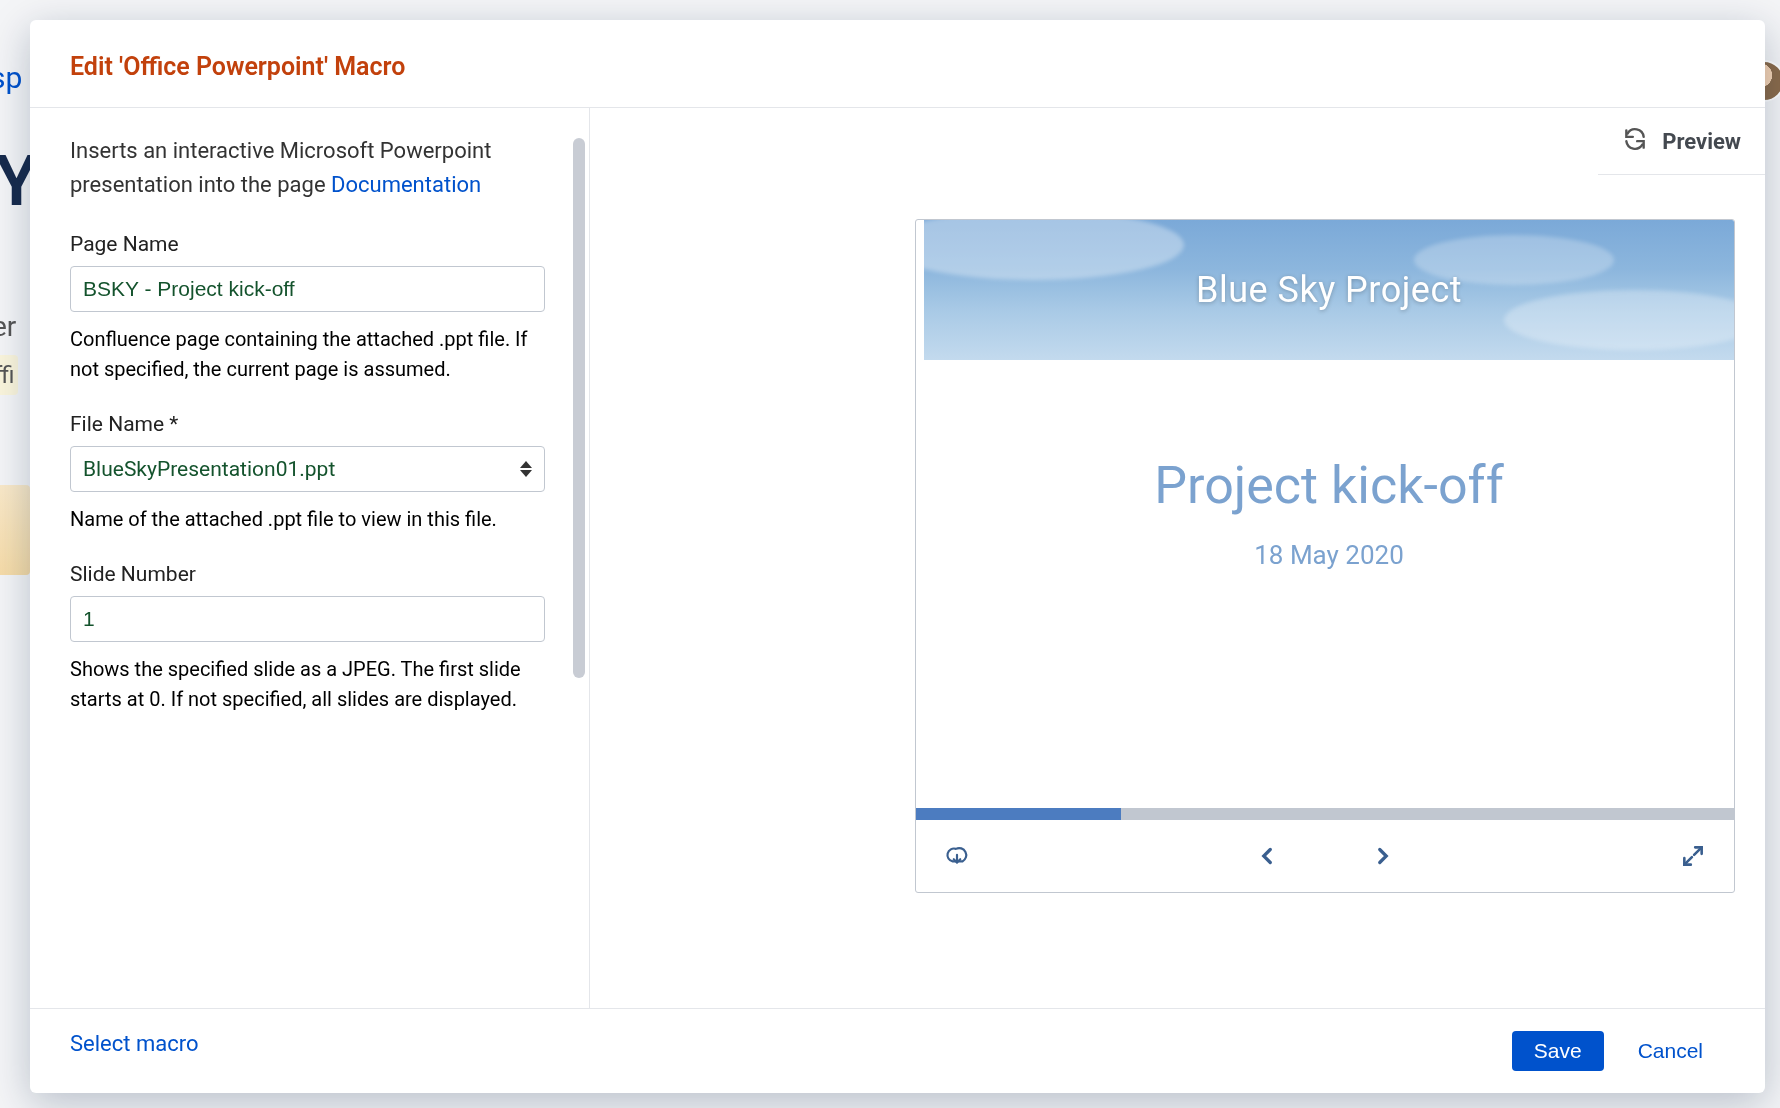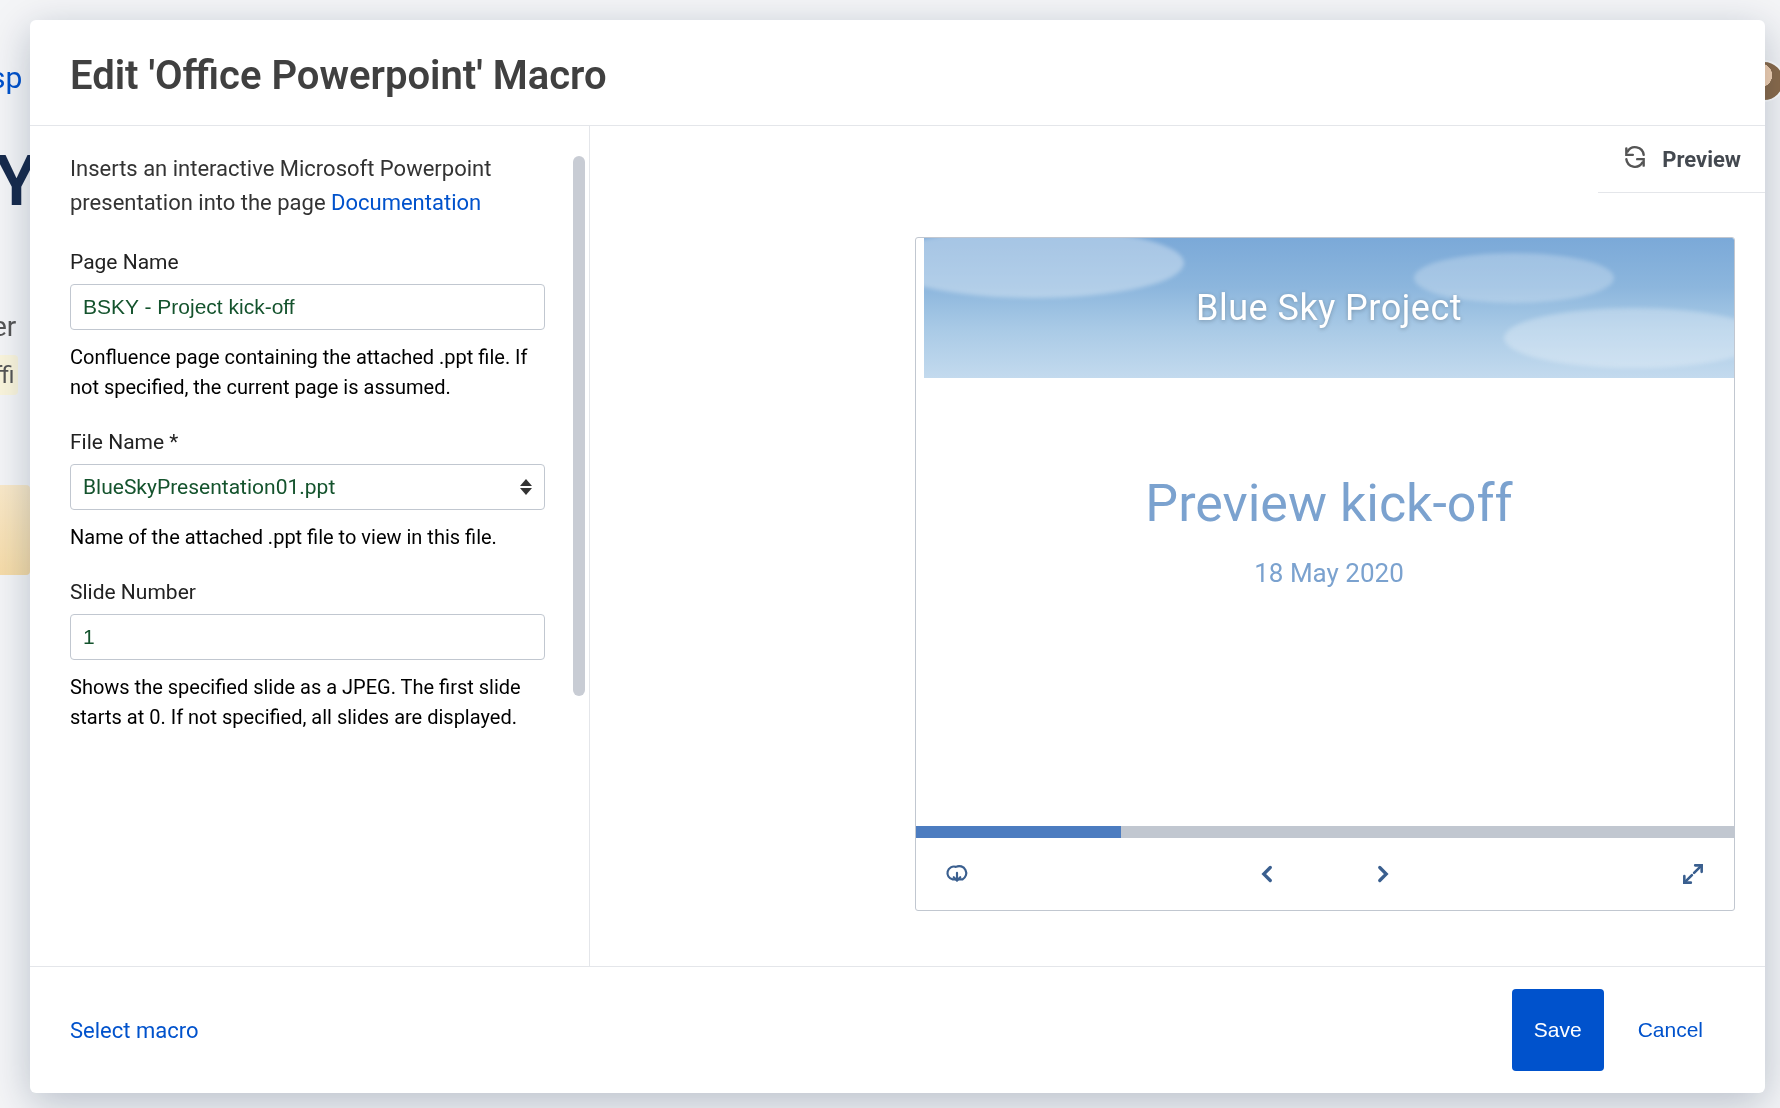--- a/index.html
+++ b/index.html
@@ -79,23 +79,23 @@
       border-radius: 6px;
       box-shadow: 0 10px 40px rgba(9,30,66,0.25);
       display: flex;
       flex-direction: column;
     }
     .modal-header {
       padding: 32px 40px 26px 40px;
       border-bottom: 1px solid #e4e6ea;
     }
     .modal-title {
-      font-size: 40px;
+      font-size: 25px;
       font-weight: 600;
-      color: #404040;
+      color: #c2410c;
     }
     .modal-body {
       flex: 1;
       display: flex;
       overflow: hidden;
     }
 
     
     .left-panel {
       width: 560px;
@@ -273,31 +273,30 @@
     .ctrl-center { position:absolute; left:50%; transform:translateX(-50%); display:flex; gap:90px;}
     .ctrl-right { position:absolute; right:28px; }
     .ctrl-icon { color:#3a5f8f; cursor:pointer; display:flex; }
     .ctrl-icon svg { width:26px; height:26px; stroke:#3a5f8f; }
 
     
     .modal-footer {
       border-top: 1px solid #e4e6ea;
       padding: 22px 40px;
       display:flex;
-      align-items:center;
     }
     .select-macro-link {
       color: #0052cc;
       font-size: 22px;
       text-decoration: none;
     }
     .footer-spacer { flex:1; }
     .btn {
       font-size: 21px;
-      padding: 29px 22px;
+      padding: 8px 22px;
       border-radius: 4px;
       border: none;
       cursor: pointer;
     }
     .btn-primary {
       background: #0052cc;
       color: #fff;
       font-weight: 500;
     }
     .btn-link {
@@ -367,21 +366,21 @@
       <div class="preview-body">
         <div class="slide-frame">
           <div class="slide-canvas">
             <div class="sky-banner">
               <div class="cloud c1"></div>
                 <div class="cloud c2"></div>
                 <div class="cloud c3"></div>
               <div class="banner-title">Blue Sky Project</div>
             </div>
             <div class="slide-content">
-              <div class="slide-h1">Preview kick-off</div>
+              <div class="slide-h1">Project kick-off</div>
               <div class="slide-date">18 May 2020</div>
             </div>
           </div>
           <div class="progress-bar">
             <div class="progress-fill"></div>
           </div>
           <div class="slide-controls">
             <div class="ctrl-left ctrl-icon">
               <svg viewBox="0 0 24 24" fill="none" stroke-width="2" stroke-linecap="round" stroke-linejoin="round">
                 <path d="M8 17a6 6 0 1 1 3-11.6A5 5 0 1 1 17 17H8z"></path>

